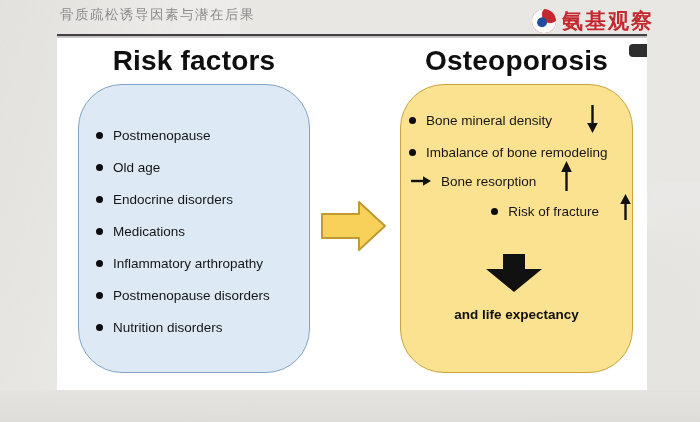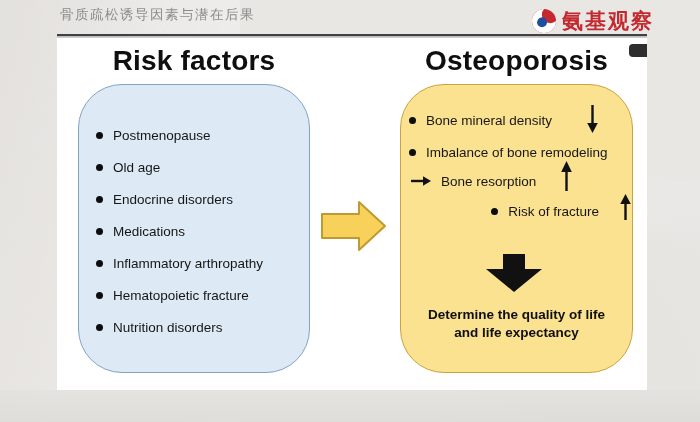--- a/index.html
+++ b/index.html
@@ -141,21 +141,21 @@
     <div class="li">
       <span class="dot"></span>
       <span>Medications</span>
     </div>
     <div class="li">
       <span class="dot"></span>
       <span>Inflammatory arthropathy</span>
     </div>
     <div class="li">
       <span class="dot"></span>
-      <span>Hematopoietic fracture</span>
+      <span>Postmenopause disorders</span>
     </div>
     <div class="li">
       <span class="dot"></span>
       <span>Nutrition disorders</span>
     </div>
   </div>
 
   <span class="flow-arrow">
     <svg width="66" height="54" viewBox="0 0 66 54" aria-hidden="true">
       <polygon points="1,15 38,15 38,3 64,27 38,51 38,39 1,39" fill="#f7d159" stroke="#bf9a31" stroke-width="2" stroke-linejoin="round"></polygon>
@@ -204,16 +204,15 @@
     </div>
   </div>
 
   <span class="big-down-arrow">
     <svg width="56" height="38" viewBox="0 0 56 38" aria-hidden="true">
       <polygon points="17,0 39,0 39,15 56,15 28,38 0,15 17,15" fill="#111111"></polygon>
     </svg>
   </span>
 
   <div class="conclusion">
-    <div>Determine the quality of life</div>
     <div>and life expectancy</div>
   </div>
 </div>
 
 </body></html>

